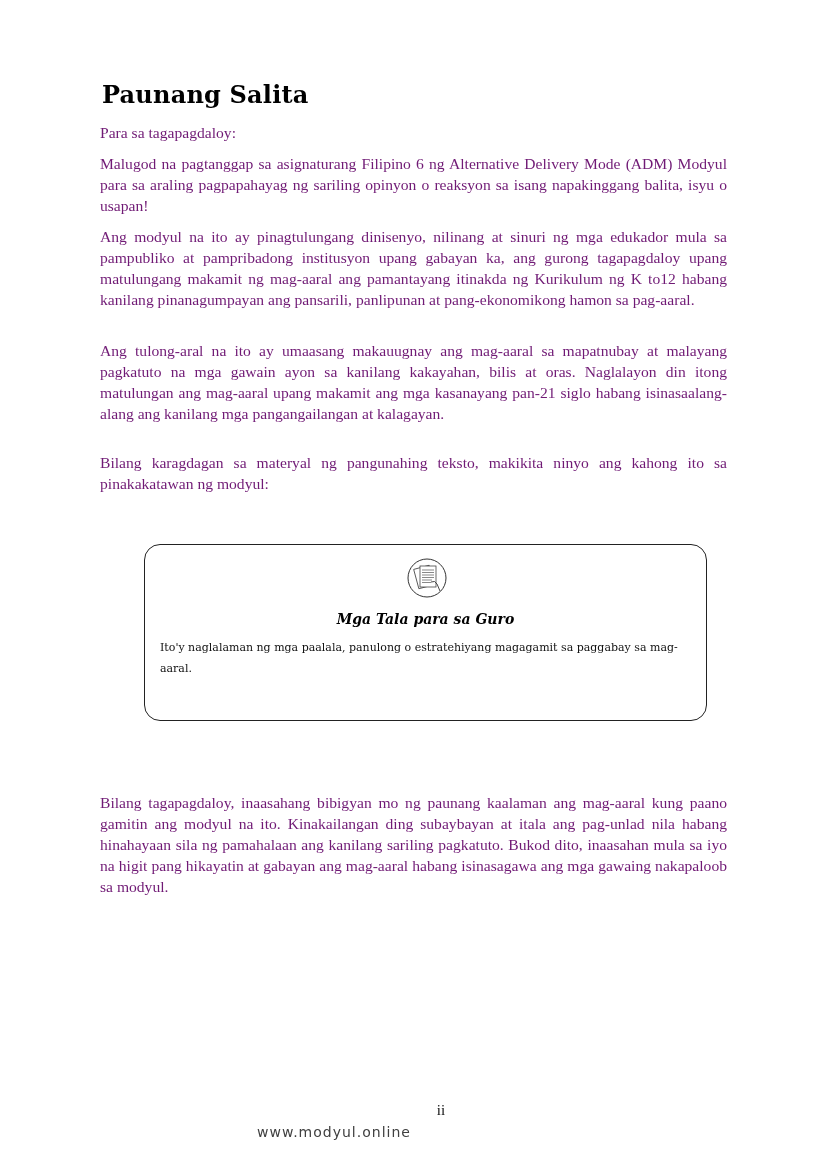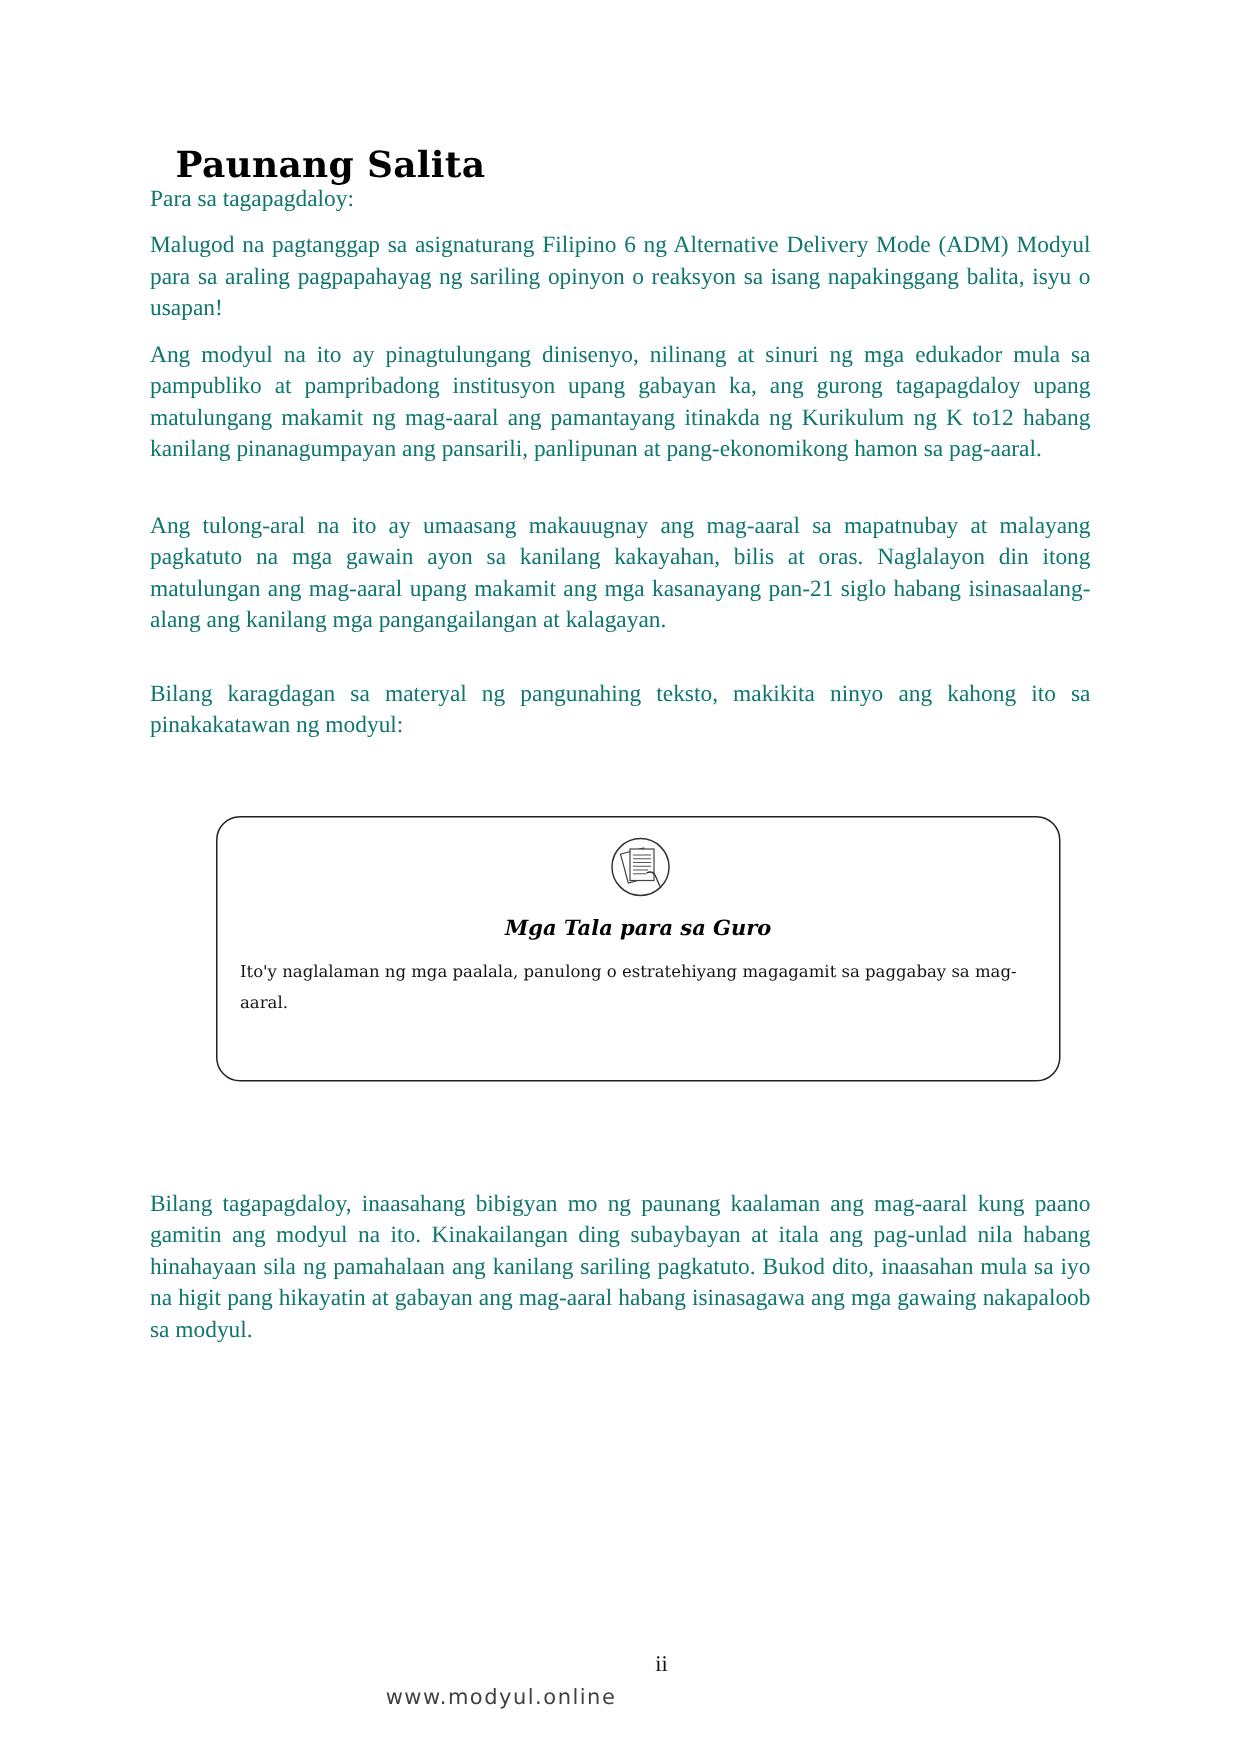--- a/index.html
+++ b/index.html
@@ -1,21 +1,21 @@
 <!DOCTYPE html>
 <html><head>
   <meta charset="utf-8">
   <style>
     html, body { margin:0; padding:0; background:#ffffff; }
     body { width:826px; height:1169px; position:relative; overflow:hidden;
       font-family:"DejaVu Serif", "Liberation Serif", serif; color:#111; }
-    h1 { position:absolute; left:100px; top:78px; margin:17px; font-family:"DejaVu Serif", serif;
+    h1 { position:absolute; left:100px; top:78px; margin:2px; font-family:"DejaVu Serif", serif;
       font-weight:bold; font-size:24px; letter-spacing:0.2px; color:#000; }
     .para { position:absolute; left:100px; width:627px; margin:0; font-family:"Liberation Serif", serif;
-      font-size:15.6px; line-height:21px; text-align:justify; color:#0f766e; }
+      font-size:15.6px; line-height:21px; text-align:justify; color:#701a75; }
     .box { position:absolute; left:144px; top:544px; width:563px; height:177px;
       border:1.5px solid #222; border-radius:16px; box-sizing:border-box;padding-left:34px; }
     .icon { position:absolute; left:262px; top:13px; width:40px; height:40px; }
     .box-title { position:absolute; left:0; width:100%; top:66px; text-align:center;
       font-family:"DejaVu Serif", serif; font-weight:bold; font-style:italic; font-size:14px; color:#000; }
     .box-text { position:absolute; left:15px; right:15px; top:92px; margin:0;
       font-family:"DejaVu Serif", serif; font-size:11px; line-height:21px; color:#111; }
     .pagenum { position:absolute; left:0; width:826px; top:1102px; text-align:center;
       font-family:"Liberation Serif", serif; font-size:15px; color:#111;padding-left:28px; }
     .watermark { position:absolute; left:0; width:668px; top:1124px; text-align:center;

